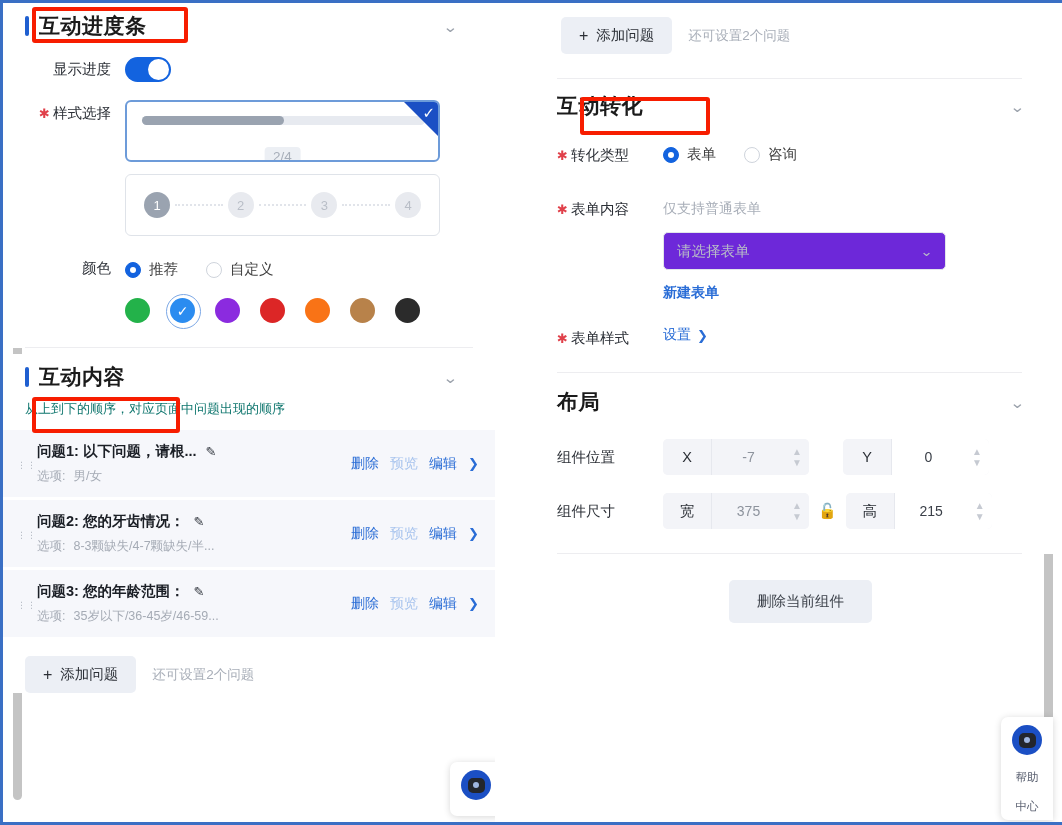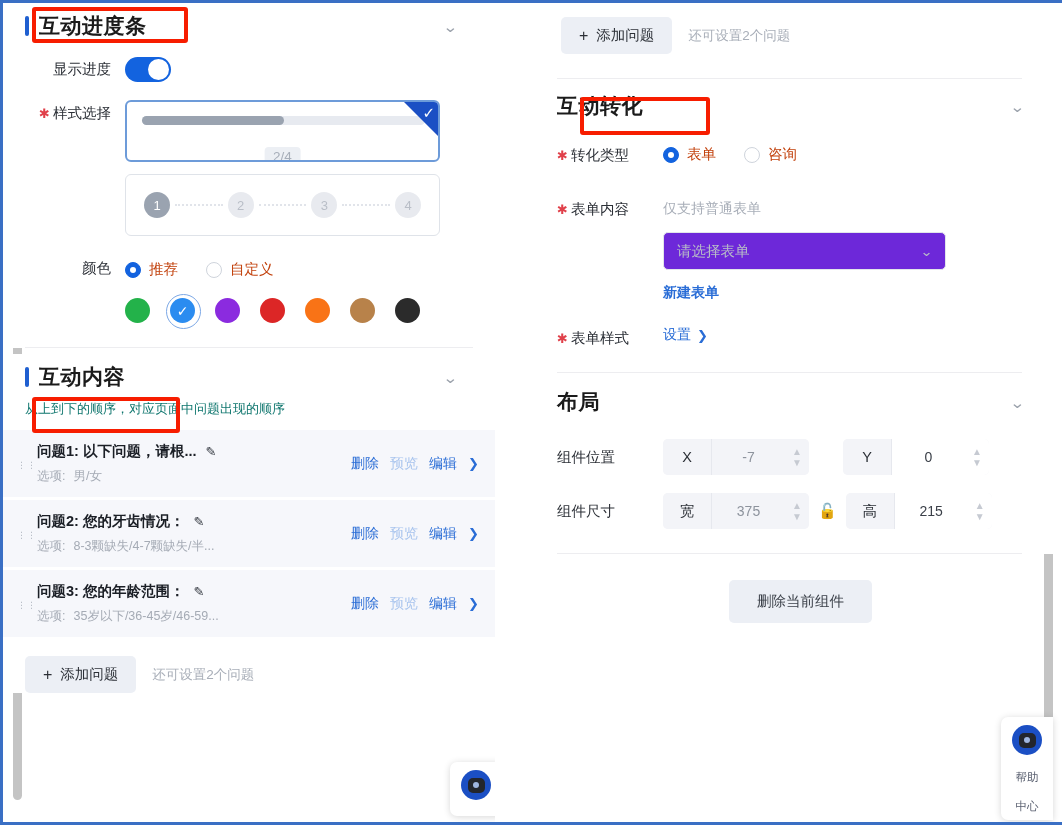--- a/index.html
+++ b/index.html
@@ -205,21 +205,21 @@
   }
   .radio.on::after {
     content: "";
     position: absolute;
     left: 50%; top: 50%;
     transform: translate(-50%,-50%);
     width: 6px; height: 6px;
     border-radius: 50%;
     background: #fff;
   }
-  .radio-label { font-size: 14.5px; color: #c2410c; }
+  .radio-label { font-size: 14.5px; color: #404040; }
 
   
   .swatches { display: flex; align-items: center; gap: 20px; padding-top: 3px; }
   .swatch {
     width: 25px; height: 25px;
     border-radius: 50%;
     cursor: pointer;
     position: relative;
     flex: none;
   }

